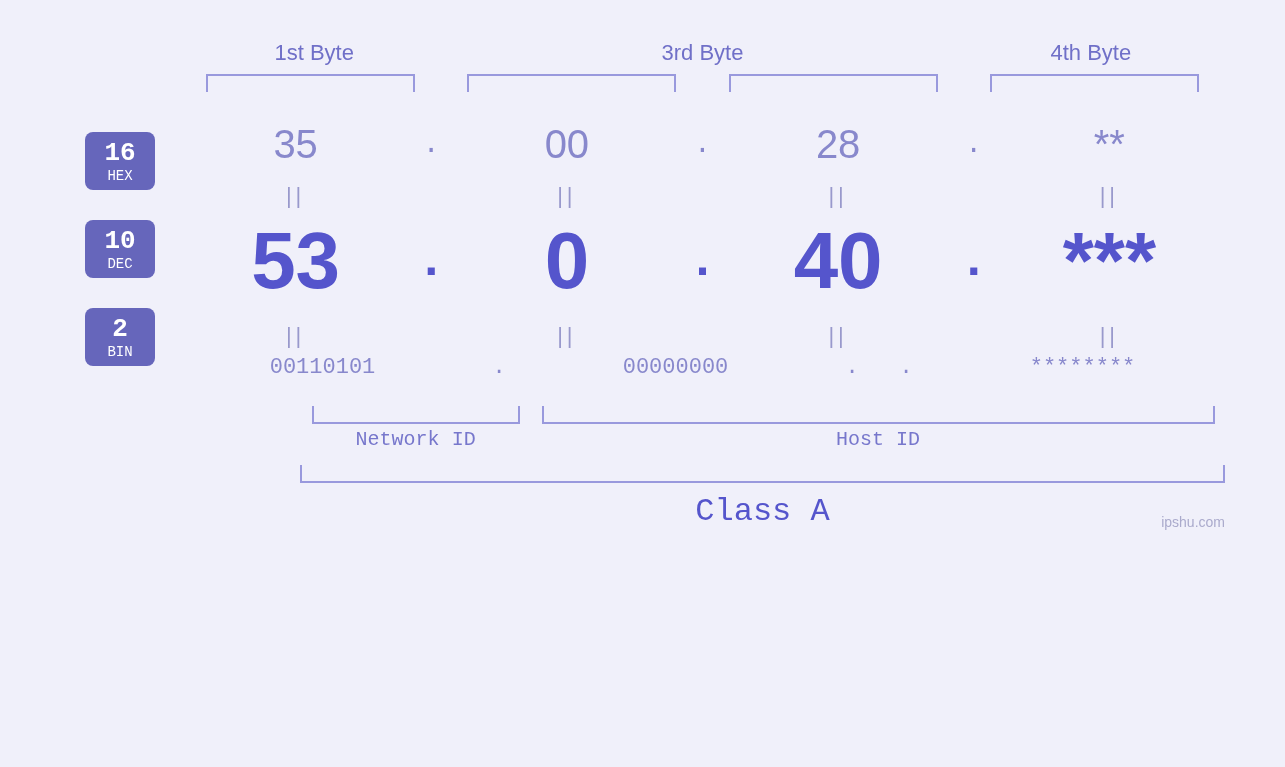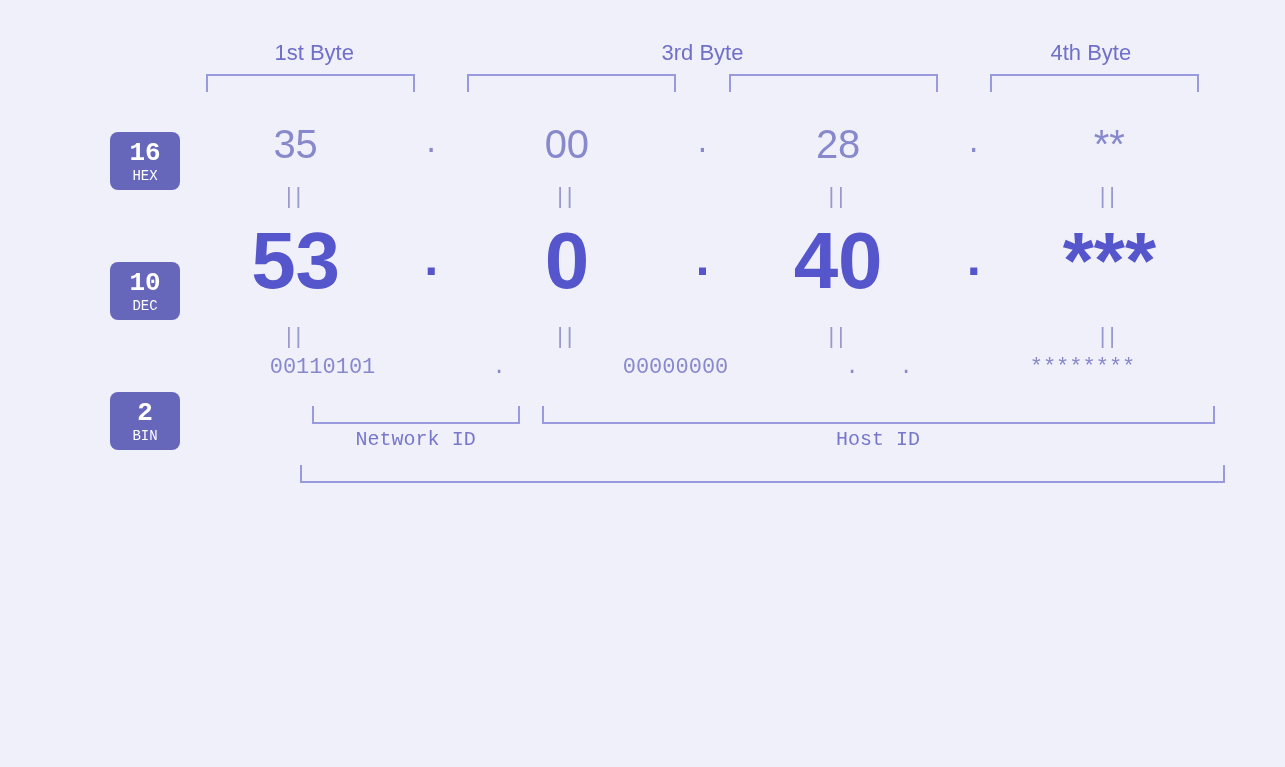--- a/index.html
+++ b/index.html
@@ -68,23 +68,23 @@
       width: 100%;
       flex: 1;
       align-items: flex-start;
     }
 
     
     .labels-col {
       width: 120px;
       display: flex;
       flex-direction: column;
-      align-items: flex-end;
+      align-items: center;
       padding-top: 10px;
-      gap: 72px;
+      gap: 30px;
     }
 
     .base-badge {
       background-color: #6666bb;
       color: white;
       border-radius: 8px;
       padding: 6px 10px;
       text-align: center;
       min-width: 70px;
     }
@@ -478,18 +478,22 @@
           </div>
           <div class="bracket-bottom-host">
             <div class="bracket-bot bracket-bot-host"></div>
           </div>
         </div>
         <div class="bottom-labels">
           <div class="network-id-label">Network ID</div>
           <div class="host-id-label">Host ID</div>
         </div>
         <div class="full-bracket-row"></div>
+        <div class="class-label-row">
+          <span class="class-label">Class A</span>
+          <span class="watermark">ipshu.com</span>
+        </div>
       </div>
 
     </div>
   </div>
 
 </div>
 
 </body></html>

